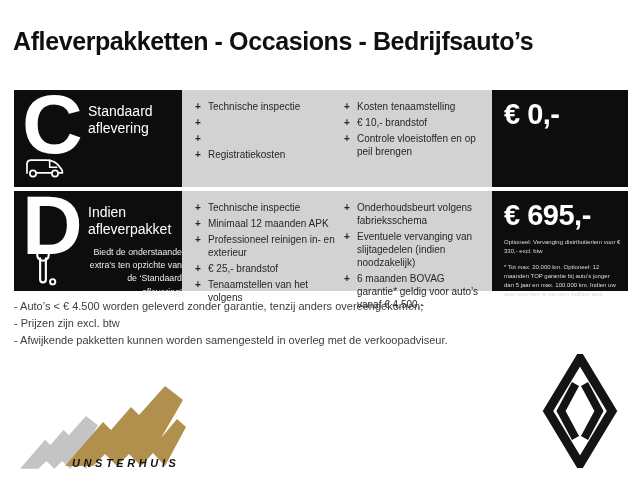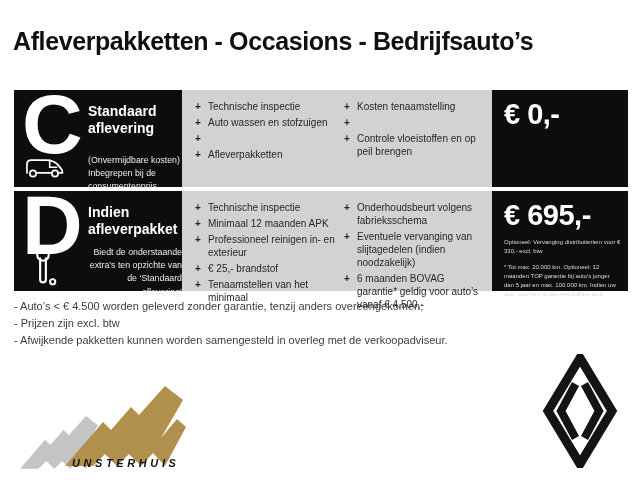--- a/index.html
+++ b/index.html
@@ -9,21 +9,21 @@
   .title{position:absolute;left:13px;top:27px;margin:0;font-size:25px;font-weight:bold;
          letter-spacing:-0.4px;color:#101010;white-space:nowrap;}
 
   .row{position:absolute;left:14px;width:614px;display:flex;}
   .row-c{top:90px;height:97px;}
   .row-d{top:191px;height:100px;}
 
   .panel{box-sizing:border-box;}
   .panel.left{width:168px;flex:none;position:relative;background:var(--panel-black,#0d0d0d);color:#fff;}
   .big-letter{position:absolute;left:8px;top:-8px;font-size:84px;font-weight:bold;line-height:1;color:#fff;}
-  .pkg-name{position:absolute;left:74px;top:13px;width:96px;font-size:14px;font-weight:bold;line-height:1.2;color:#fff;}
+  .pkg-name{position:absolute;left:74px;top:13px;width:96px;font-size:14px;font-weight:normal;line-height:1.2;color:#fff;}
   .pkg-desc{position:absolute;left:74px;width:94px;font-size:8.8px;line-height:1.5;color:#ededed;}
   .row-c .pkg-desc{top:64px;}
   .row-d .pkg-desc{top:55px;text-align:right;}
   .corner-icon{position:absolute;}
   .van{left:8px;bottom:6px;width:44px;height:29px;}
   .wrench{left:15px;bottom:4px;width:28px;height:41px;}
 
   .panel.mid{flex:1;background:var(--panel-grey,#d2d2d2);display:flex;padding:10px 4px 0 8px;}
   .blist{list-style:none;margin:0;padding:0;width:50%;}
   .blist li{display:flex;font-size:10px;line-height:1.3;color:#262626;margin-bottom:3px;}
@@ -46,54 +46,53 @@
 <body>
 
 <div class="page">
 
   <h1 class="title">Afleverpakketten - Occasions - Bedrijfsauto’s</h1>
 
   <section class="row row-c">
     <div class="panel left">
       <div class="big-letter">C</div>
       <div class="pkg-name">Standaard aflevering</div>
-      <div class="pkg-desc">(Onvermijdbare kosten) Inbegrepen bij de consumentenprijs</div>
       <svg class="corner-icon van" viewBox="0 0 62 40">
         <path d="M7 29 L7 17 Q7 11 13 11 L34 11 Q44 11 50 17 L55 23 Q57 25 57 28 L57 29 L52 29" fill="none" stroke="#fff" stroke-width="2.4" stroke-linecap="round" stroke-linejoin="round"></path>
         <path d="M39 11 L39 21 L49 21" fill="none" stroke="#fff" stroke-width="2.2" stroke-linecap="round"></path>
         <path d="M21 29 L41 29" fill="none" stroke="#fff" stroke-width="2.4" stroke-linecap="round"></path>
         <circle cx="15.5" cy="30" r="4.4" fill="none" stroke="#fff" stroke-width="2.4"></circle>
         <circle cx="46.5" cy="30" r="4.4" fill="none" stroke="#fff" stroke-width="2.4"></circle>
       </svg>
     </div>
     <div class="panel mid">
       <ul class="blist">
           <li>
           <span class="plus">+</span>
           <span class="btext">Technische inspectie</span>
         </li>
           <li>
           <span class="plus">+</span>
-          <span class="btext">Auto wassen en stofzuigen</span>
         </li>
           <li>
           <span class="plus">+</span>
         </li>
           <li>
           <span class="plus">+</span>
-          <span class="btext">Afleverpakketten</span>
+          <span class="btext">Registratiekosten</span>
         </li>
         </ul>
       <ul class="blist">
           <li>
           <span class="plus">+</span>
           <span class="btext">Kosten tenaamstelling</span>
         </li>
           <li>
           <span class="plus">+</span>
+          <span class="btext">€ 10,- brandstof</span>
         </li>
           <li>
           <span class="plus">+</span>
           <span class="btext">Controle vloeistoffen en op peil brengen</span>
         </li>
         </ul>
     </div>
     <div class="panel right">
       <div class="price">€ 0,-</div>
     </div>
@@ -123,21 +122,21 @@
           <li>
           <span class="plus">+</span>
           <span class="btext">Professioneel reinigen in- en exterieur</span>
         </li>
           <li>
           <span class="plus">+</span>
           <span class="btext">€ 25,- brandstof</span>
         </li>
           <li>
           <span class="plus">+</span>
-          <span class="btext">Tenaamstellen van het minimaal</span>
+          <span class="btext">Tenaamstellen van het volgens</span>
         </li>
         </ul>
       <ul class="blist">
           <li>
           <span class="plus">+</span>
           <span class="btext">Onderhoudsbeurt volgens fabrieksschema</span>
         </li>
           <li>
           <span class="plus">+</span>
           <span class="btext">Eventuele vervanging van slijtagedelen (indien noodzakelijk)</span>

